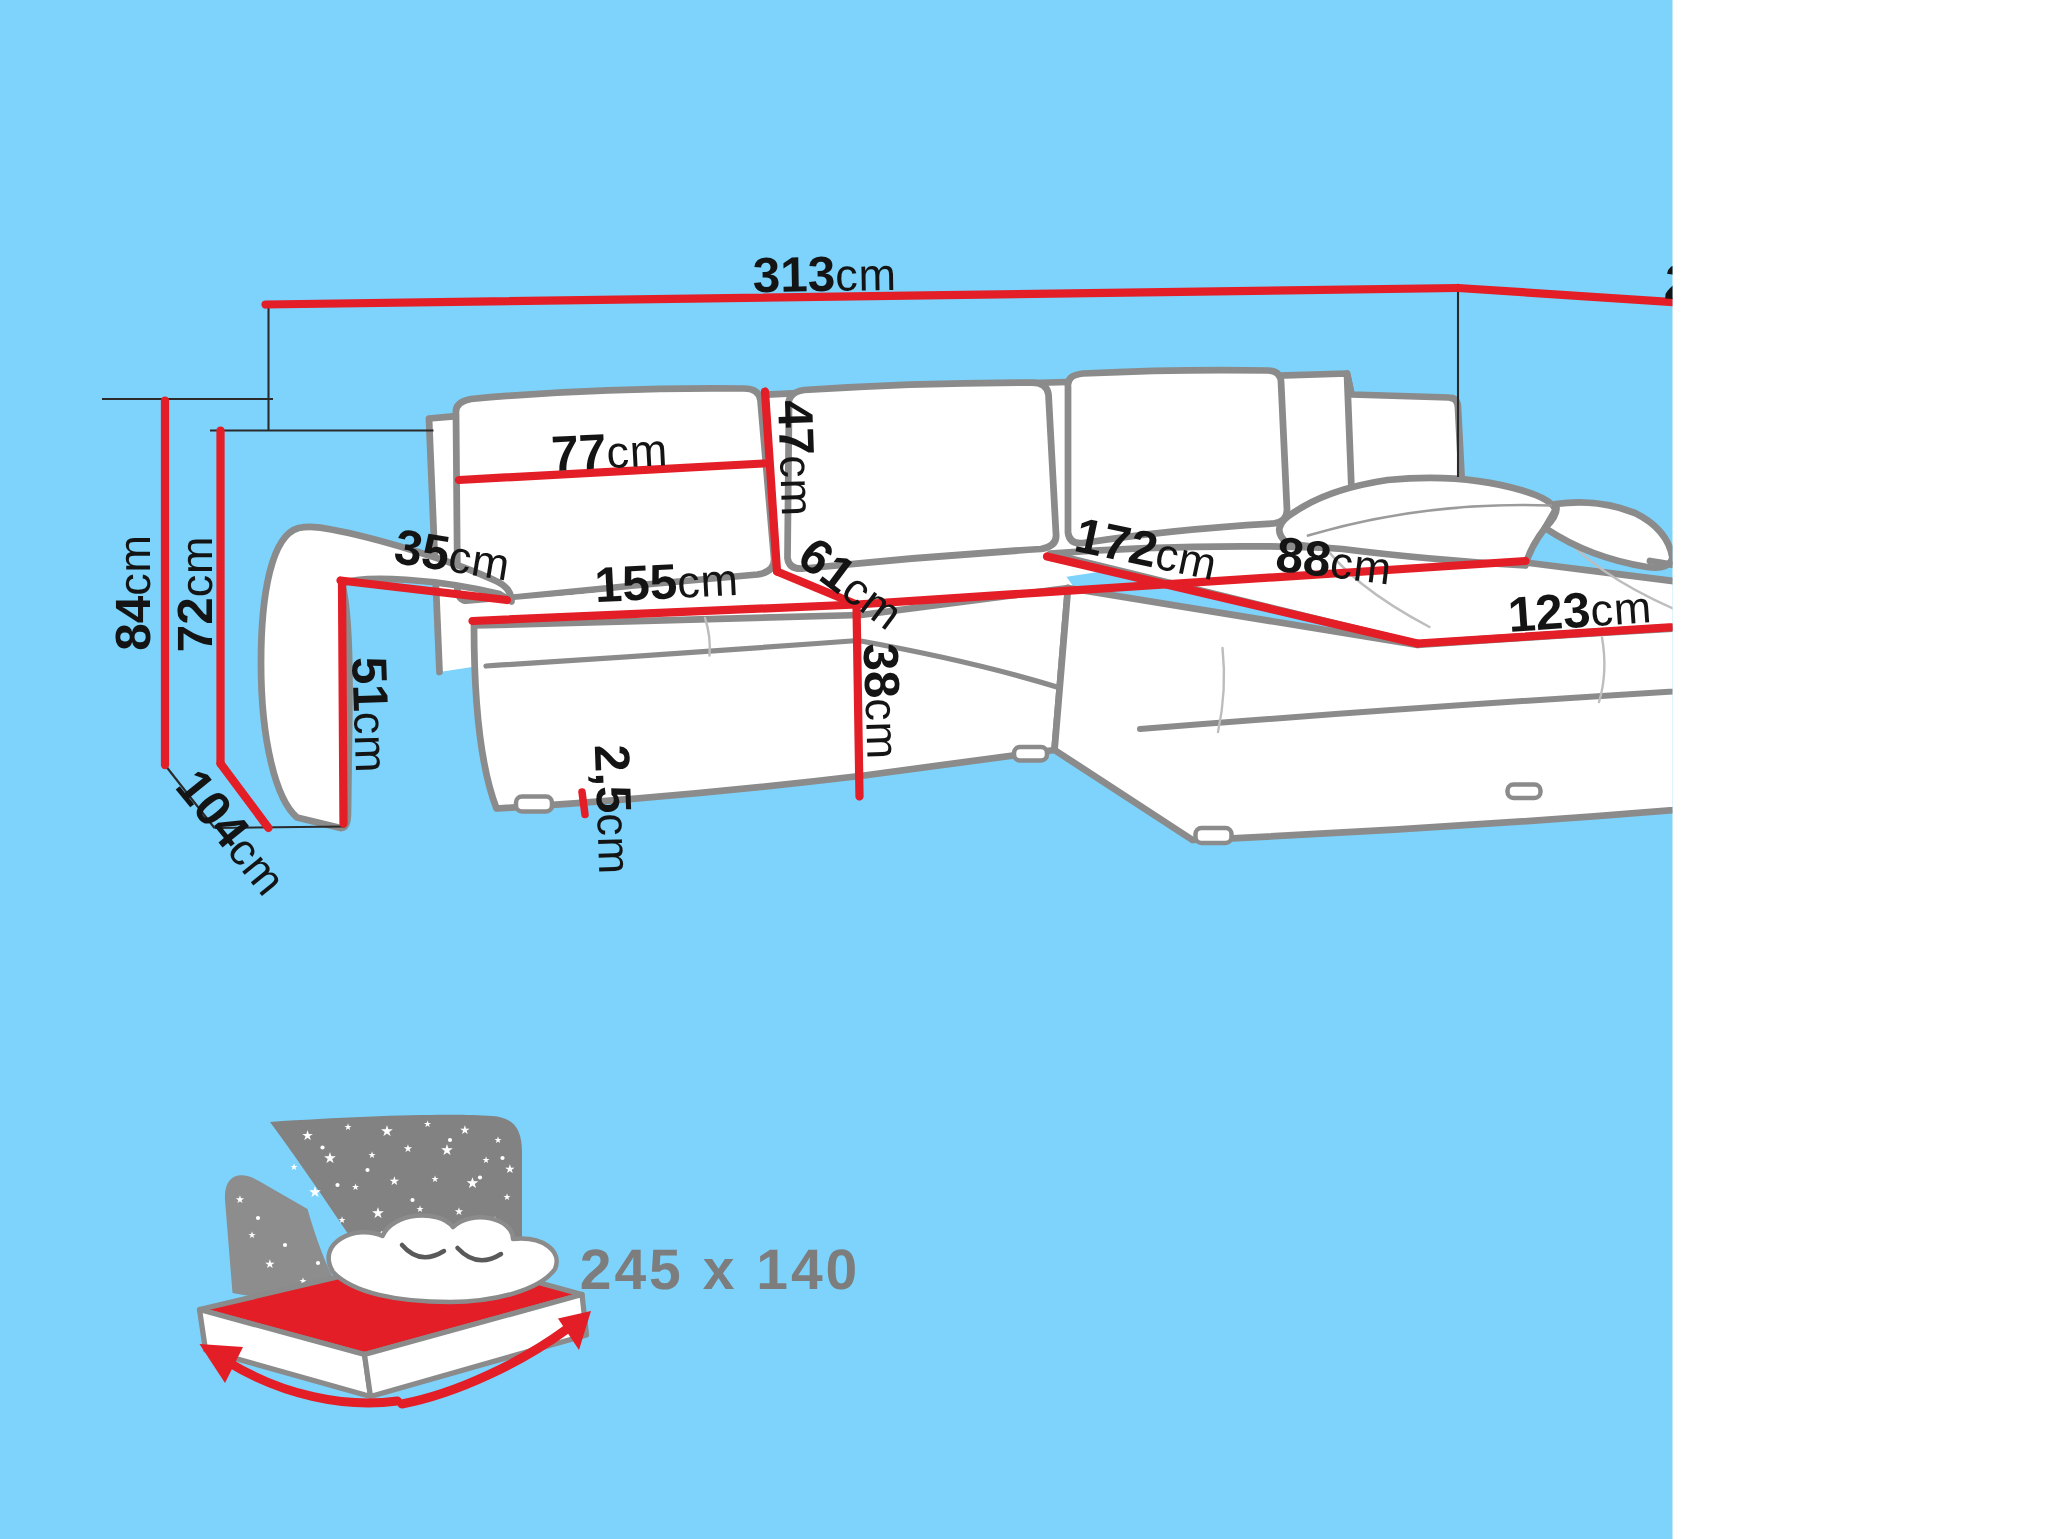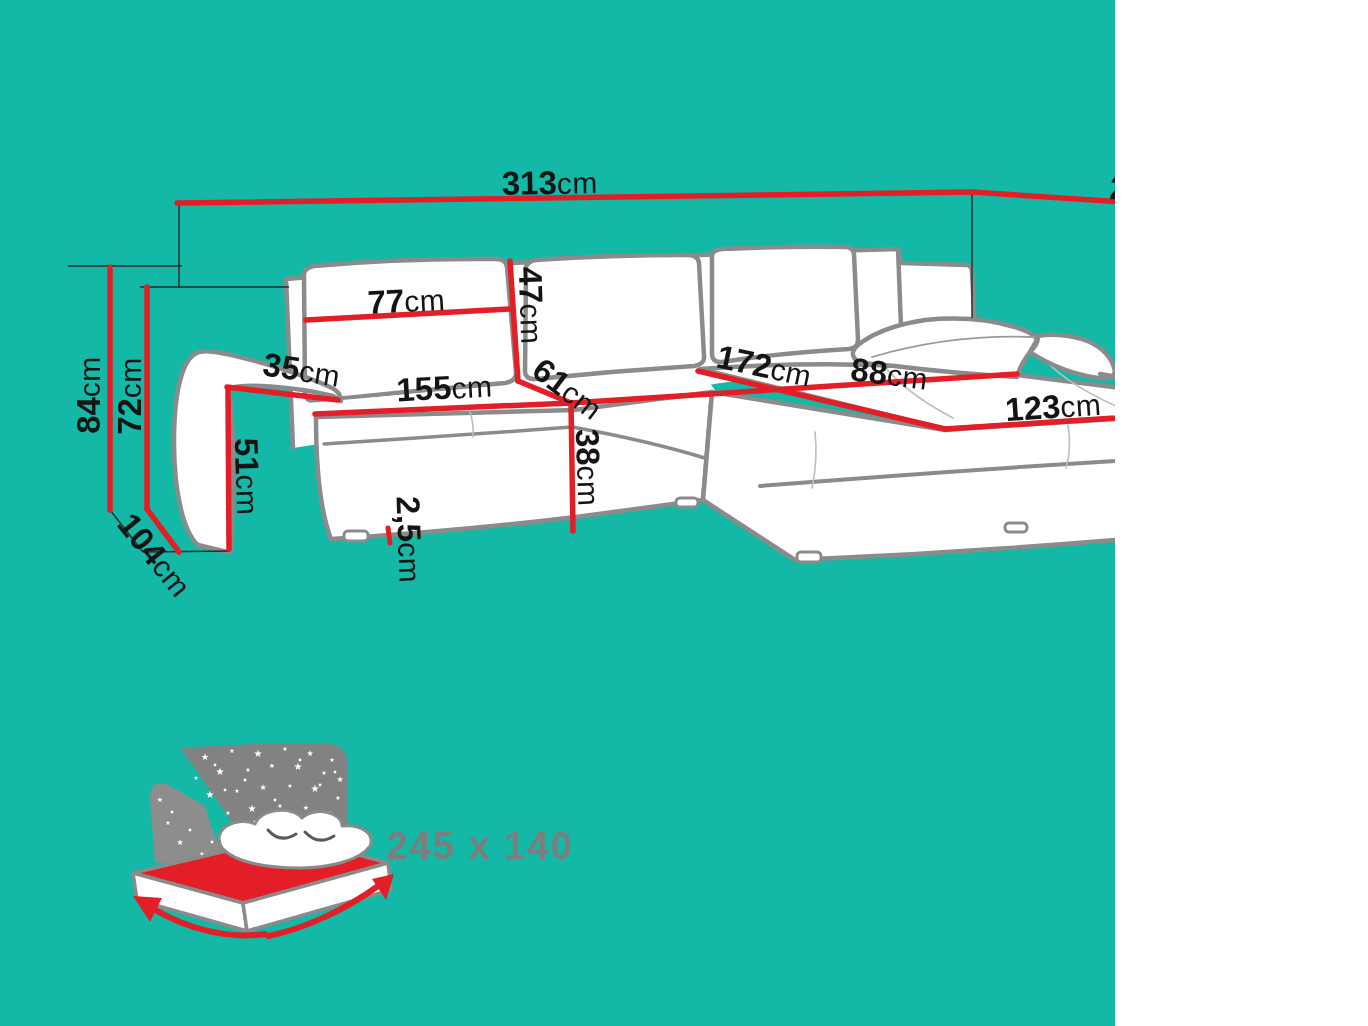--- a/index.html
+++ b/index.html
@@ -1,17 +1,17 @@
 <!DOCTYPE html>
 <html><head>
 <meta charset="utf-8">
 <style>
   html,body{margin:0;padding:0;background:#ffffff;}
   .stage{
-    position:relative;width:1115px;height:1026px;background:#14b8a6;overflow:hidden;
+    position:relative;width:1115px;height:1026px;background:#7dd3fc;overflow:hidden;
     font-family:"Liberation Sans", sans-serif;
   }
   svg{display:block}
   .dim-val{font-weight:bold;font-size:33px;fill:#141414;}
   .dim-unit{font-weight:400;font-size:30px;fill:#141414;letter-spacing:0.5px;}
   .bed-size{font-weight:bold;font-size:38px;fill:#7d7d7d;letter-spacing:2px;}
 </style>
 </head>
 <body>
 

